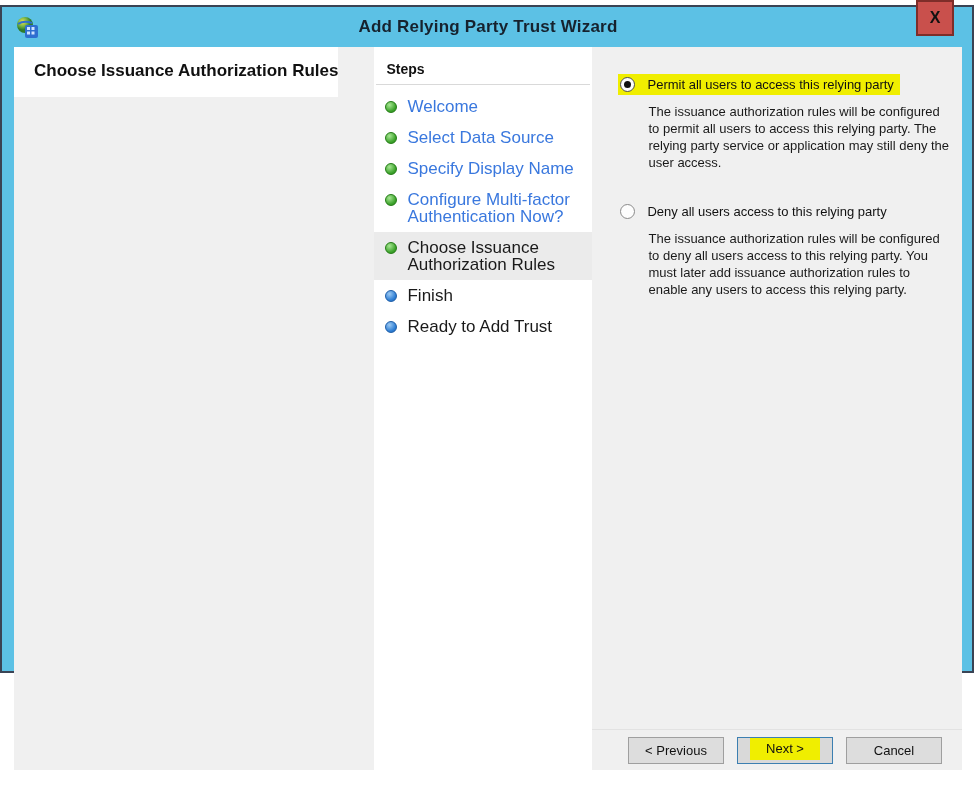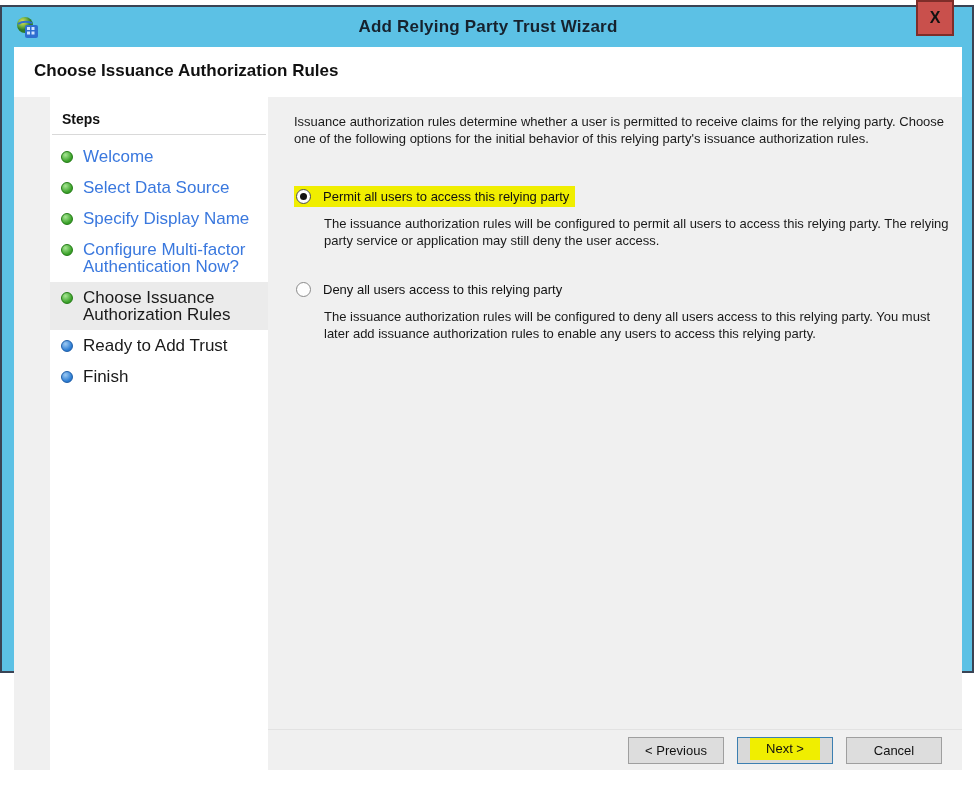--- a/index.html
+++ b/index.html
@@ -12,21 +12,21 @@
     border:2px solid #3a4354; background:#5cc1e5; padding:0 10px 12px 12px; }
   .titlebar { position:relative; height:40px; background:#5cc1e5;
     display:flex; align-items:center; justify-content:center; }
   .titlebar-title { font-size:17px; font-weight:600; color:#16222e; letter-spacing:.2px; }
   .app-icon { position:absolute; left:2px; top:9px; width:24px; height:24px; }
   .close-btn { position:absolute; top:-7px; right:8px; width:38px; height:36px;
     background:#c9504c; border:2px solid #7e2d29; color:#111;
     font-size:16px; font-weight:bold; display:flex; align-items:center; justify-content:center;
     cursor:default; font-family:"Liberation Sans",sans-serif; }
 
-  .inner { background:#f0f0f0; height:723px; display:flex; flex-direction:column; }
+  .inner { background:#f0f0f0; height:723px; display:flex; flex-direction:row; }
 
   
   .heading-band { background:#ffffff; height:50px; padding:14px 0 0 20px; flex:0 0 auto; }
   .heading-band h1 { font-size:17px; font-weight:bold; color:#111; }
 
   
   .body-row { flex:1 1 auto; display:flex; min-height:0;padding-left:36px; }
   .sidebar { width:218px; background:#ffffff; flex:0 0 auto; padding-top:10px; }
   .steps-header { font-size:14px; font-weight:bold; color:#111;
     padding:4px 10px 7px 10px; border-bottom:1px solid #d9d9d9; margin:0 2px; }
@@ -123,31 +123,30 @@
             <li class="step done">
               <span class="dot"></span>
               <span class="label">Configure Multi-factor Authentication Now?</span>
             </li>
             <li class="step done current">
               <span class="dot"></span>
               <span class="label">Choose Issuance Authorization Rules</span>
             </li>
             <li class="step todo">
               <span class="dot"></span>
-              <span class="label">Ready to Add Trust</span>
+              <span class="label">Finish</span>
             </li>
             <li class="step todo">
               <span class="dot"></span>
-              <span class="label">Finish</span>
+              <span class="label">Ready to Add Trust</span>
             </li>
           </ul>
         </div>
 
         <div class="content">
-          <p class="intro">Issuance authorization rules determine whether a user is permitted to receive claims for the relying party. Choose one of the following options for the initial behavior of this relying party's issuance authorization rules.</p>
 
           <div class="option">
             <div class="option-head hl">
               <span class="radio selected"></span>
               <span class="option-label">Permit all users to access this relying party</span>
             </div>
             <p class="option-desc">The issuance authorization rules will be configured to permit all users to access this relying party. The relying party service or application may still deny the user access.</p>
           </div>
 
           <div class="opt-gap"></div>

